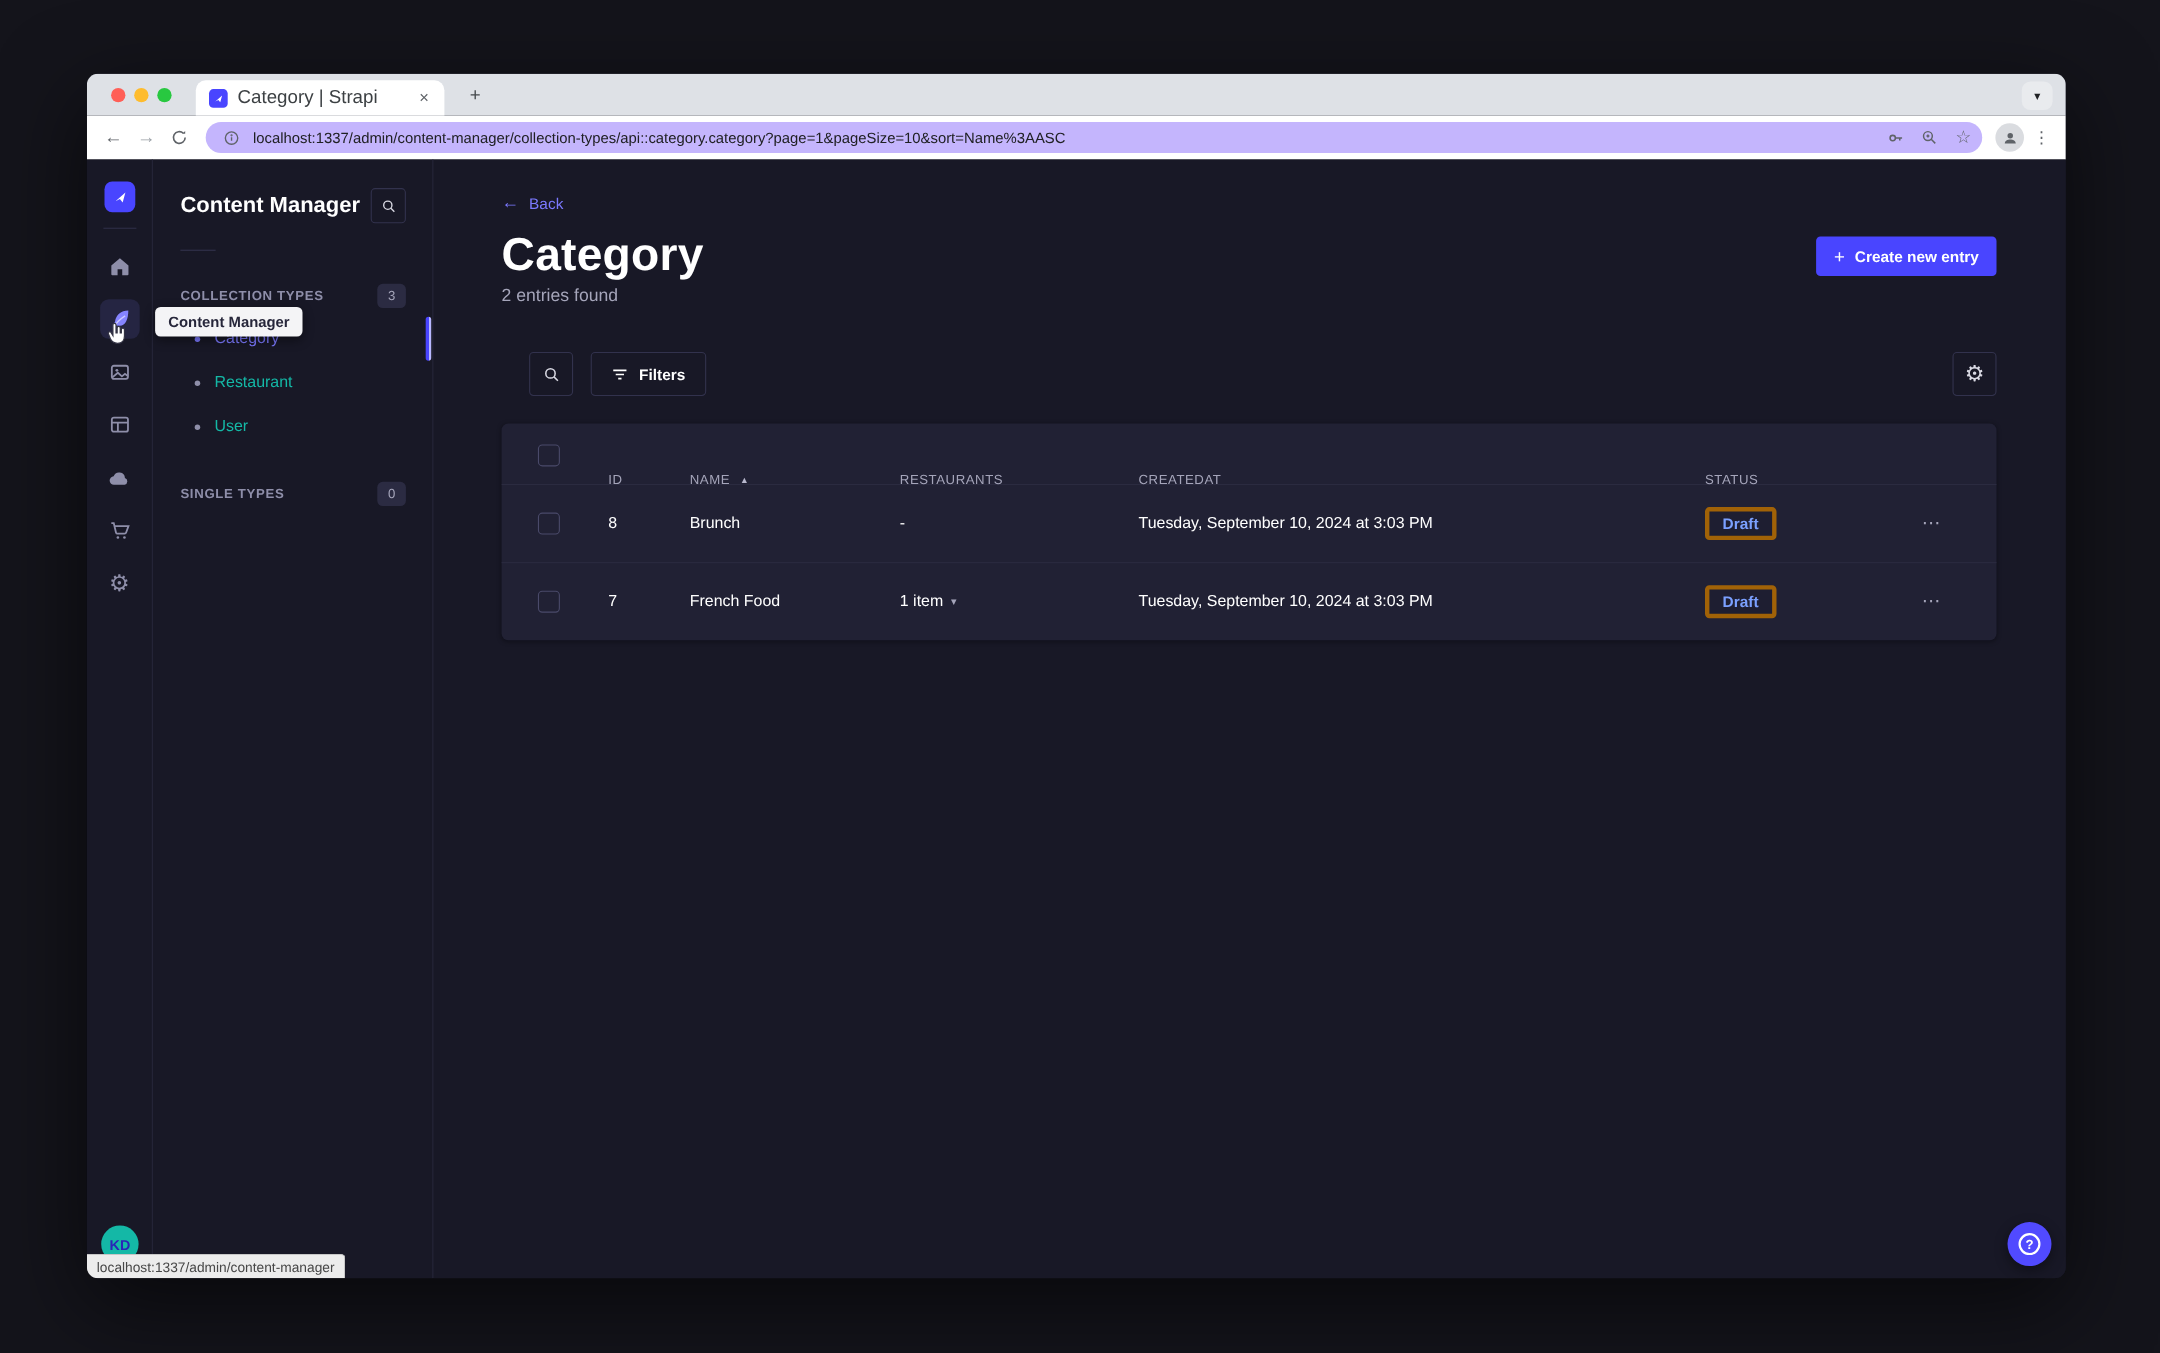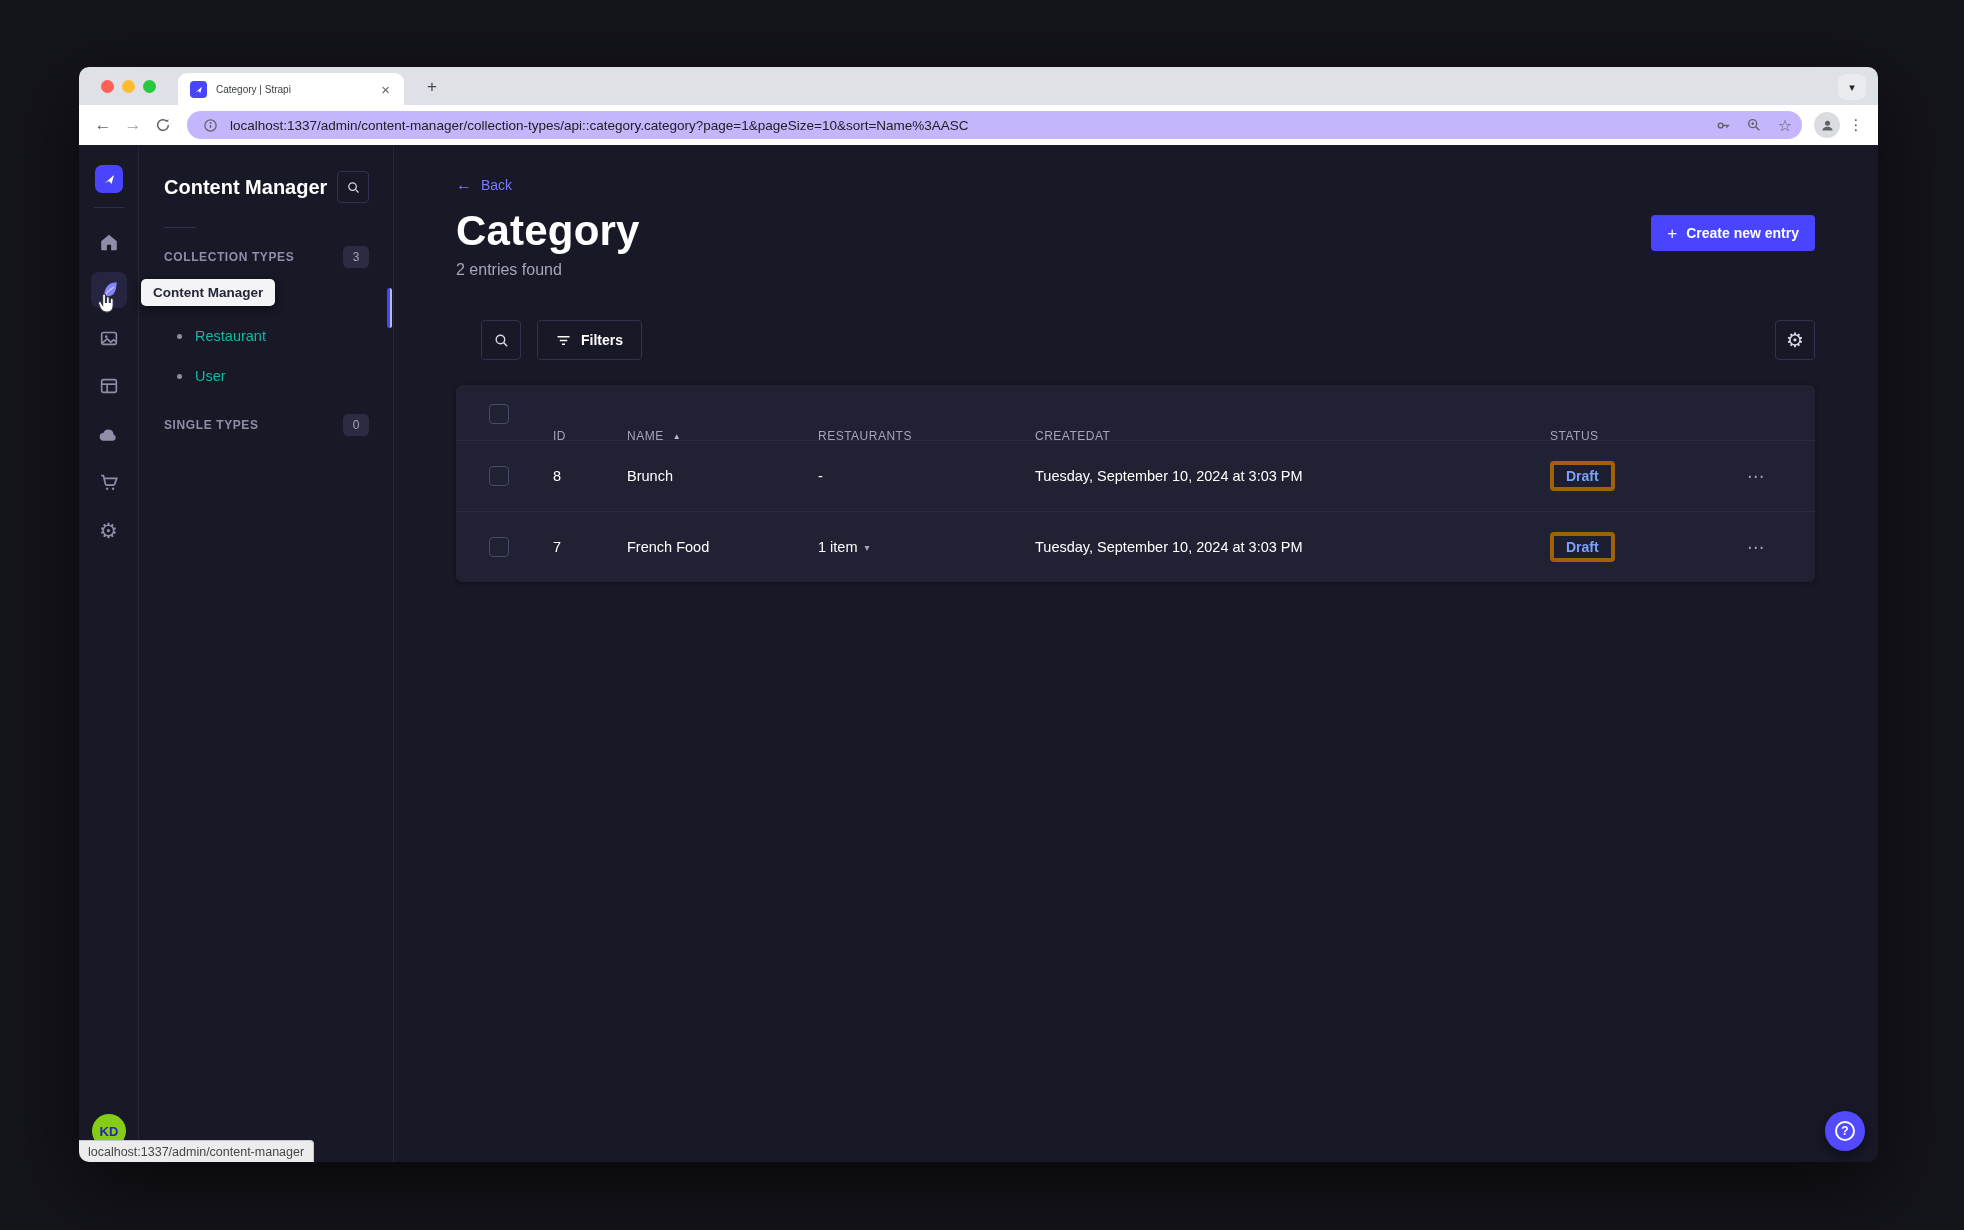--- a/index.html
+++ b/index.html
@@ -24,21 +24,21 @@
   .traffic { position:absolute; left:22px; top:13px; display:flex; gap:8px; }
   .traffic span { width:13px; height:13px; border-radius:50%; display:block; }
   .tl-red{background:#ff5f57;} .tl-yellow{background:#febc2e;} .tl-green{background:#28c840;}
   .tab {
     position:absolute; left:99px; bottom:0; width:226px; height:32px;
     background:#ffffff; border-radius:9px 9px 0 0;
     display:flex; align-items:center; padding:0 10px 0 12px; gap:9px;
   }
   .favicon { width:17px; height:17px; border-radius:4px; background:#4945ff; flex:none;
     display:flex; align-items:center; justify-content:center; }
-  .tab-title { flex:1; font-size:10px; color:#3c4043; white-space:nowrap; overflow:hidden; }
+  .tab-title { flex:1; font-size:17px; color:#3c4043; white-space:nowrap; overflow:hidden; }
   .tab-close { font-size:15px; color:#5f6368; line-height:1; padding:2px 4px; border-radius:4px; }
   .newtab { position:absolute; left:340px; bottom:5px; width:26px; height:26px;
     display:flex; align-items:center; justify-content:center;
     font-size:17px; color:#45494d; border-radius:50%; }
   .tabsearch { position:absolute; right:12px; bottom:5px; width:28px; height:26px;
     background:#e9ebee; border-radius:8px; display:flex; align-items:center; justify-content:center;
     color:#202124; font-size:11px; }
 
   
   .toolbar { flex:none; height:40px; background:#ffffff; display:flex; align-items:center;
@@ -62,31 +62,31 @@
   .rail { flex:none; width:60px; border-right:1px solid #26263a; display:flex;
     flex-direction:column; align-items:center; padding-top:20px; position:relative; }
   .logo { width:28px; height:28px; border-radius:7px; background:#4945ff;
     display:flex; align-items:center; justify-content:center; }
   .rail-divider { width:30px; height:1px; background:#2e2e48; margin:14px 0 16px; }
   .rail-btn { width:36px; height:36px; margin-bottom:12px; border-radius:8px;
     display:flex; align-items:center; justify-content:center; color:#8e8ea9; }
   .rail-btn.active { background:#252542; }
   .rail-btn .uni { font-size:21px; line-height:1; }
   .kd-avatar { position:absolute; bottom:14px; left:13px; width:34px; height:34px; border-radius:50%;
-    background:#84cc16; color:#2a23b8; font-size:13px; font-weight:bold;
+    background:#14b8a6; color:#2a23b8; font-size:13px; font-weight:bold;
     display:flex; align-items:center; justify-content:center; }
 
   
   .subnav { flex:none; width:255px; border-right:1px solid #26263a; padding:26px 24px 0 25px; position:relative; }
   .subnav-head { display:flex; align-items:center; justify-content:space-between; }
   .subnav-title { font-size:20px; font-weight:bold; color:#ffffff; }
   .subnav-search { width:32px; height:32px; border:1px solid #32324d; border-radius:4px;
     display:flex; align-items:center; justify-content:center; background:transparent; }
   .subnav-divider { width:32px; height:1px; background:#32324d; margin-top:24px; }
-  .section-row { display:flex; align-items:center; justify-content:space-between; margin-top:18px; height:22px; }
+  .section-row { display:flex; align-items:center; justify-content:space-between; margin-top:30px; height:22px; }
   .section-label { font-size:12px; font-weight:bold; letter-spacing:.6px; color:#8e8ea9; }
   .count-badge { min-width:26px; height:22px; padding:0 7px; background:#2b2b42; border-radius:5px;
     color:#a5a5ba; font-size:12px; display:flex; align-items:center; justify-content:center; }
   .nav-items { margin-top:8px; }
   .nav-item { height:40px; display:flex; align-items:center; gap:13px; padding-left:13px;
     font-size:14.5px; color:#14b8a6; border-radius:4px; }
   .nav-item .dot { width:5px; height:5px; border-radius:50%; background:#8e8ea9; flex:none; }
   .nav-item.active { color:#7b79ff; }
   .nav-item.active .dot { background:#7b79ff; }
   .scroll-thumb { position:absolute; right:1px; top:143px; width:5px; height:40px; border-radius:3px;

